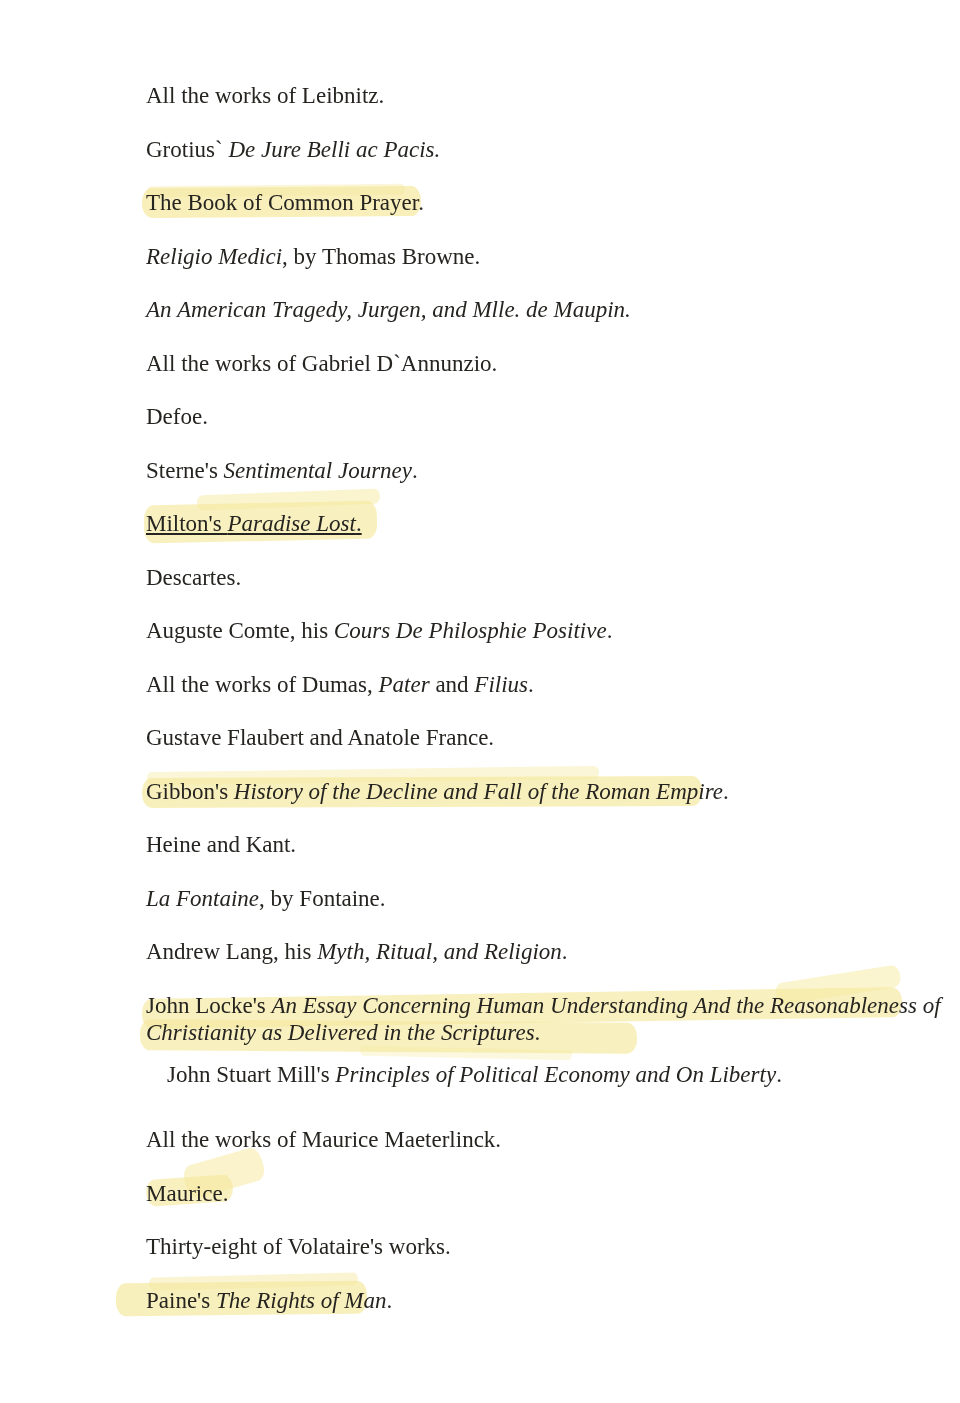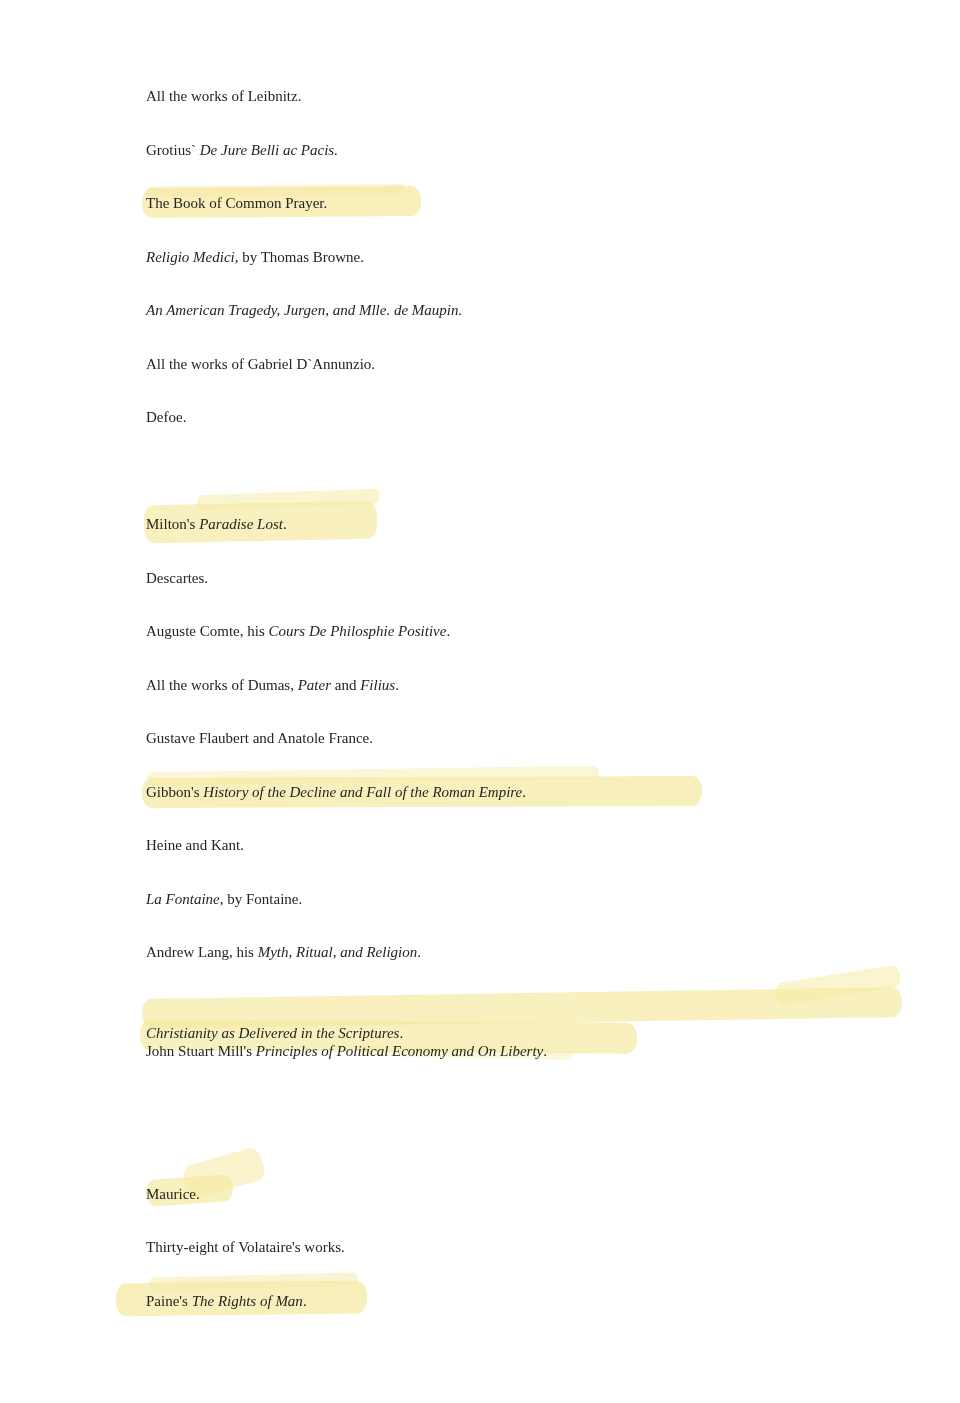--- a/index.html
+++ b/index.html
@@ -30,21 +30,21 @@
     border-radius: 10px / 14px;
   }
   #lines-root {
     position: absolute;
     inset: 0;
     z-index: 2;
   }
   .line {
     position: absolute;
     left: 146px;
-    font-size: 15px;
+    font-size: 23px;
     line-height: 30px;
     white-space: pre;
     color: var(--text-color, #262420);
   }
   .it { font-style: italic; }
   .rm { font-style: normal; }
 </style>
 </head>
 <body>
 
@@ -66,28 +66,31 @@
       <div class="hl" style="left: 149px; top: 1275px; width: 209px; height: 13px; transform: rotate(-1.4deg); opacity: 0.48;"></div>
     </div>
   <div id="lines-root">
       <div class="line" style="top: 81px;"><span class="rm">All the works of Leibnitz.</span></div>
       <div class="line" style="top: 135px;"><span class="rm">Grotius` </span><span class="it">De Jure Belli ac Pacis.</span></div>
       <div class="line" style="top: 188px;"><span class="rm">The Book of Common Prayer.</span></div>
       <div class="line" style="top: 242px;"><span class="it">Religio Medici</span><span class="rm">, by Thomas Browne.</span></div>
       <div class="line" style="top: 295px;"><span class="it">An American Tragedy, Jurgen, and Mlle. de Maupin.</span></div>
       <div class="line" style="top: 349px;"><span class="rm">All the works of Gabriel D`Annunzio.</span></div>
       <div class="line" style="top: 402px;"><span class="rm">Defoe.</span></div>
-      <div class="line" style="top: 509px;"><span class="rm">Milton's </span><span class="it">Paradise Lost</span><span class="rm">.</span></div>
+      <div class="line" style="top: 456px;"><span class="rm">Sterne's </span><span class="it">Sentimental Journey</span><span class="rm">.</span></div>
+      <div class="line" style="top: 509px; text-decoration: underline;"><span class="rm">Milton's </span><span class="it">Paradise Lost</span><span class="rm">.</span></div>
       <div class="line" style="top: 563px; text-align: right;"><span class="rm">Descartes.</span></div>
       <div class="line" style="top: 616px;"><span class="rm">Auguste Comte, his </span><span class="it">Cours De Philosphie Positive</span><span class="rm">.</span></div>
       <div class="line" style="top: 670px;"><span class="rm">All the works of Dumas, </span><span class="it">Pater</span><span class="rm"> and </span><span class="it">Filius</span><span class="rm">.</span></div>
       <div class="line" style="top: 723px;"><span class="rm">Gustave Flaubert and Anatole France.</span></div>
       <div class="line" style="top: 777px;"><span class="rm">Gibbon's </span><span class="it">History of the Decline and Fall of the Roman Empire</span><span class="rm">.</span></div>
       <div class="line" style="top: 830px;"><span class="rm">Heine and Kant.</span></div>
       <div class="line" style="top: 884px;"><span class="it">La Fontaine</span><span class="rm">, by Fontaine.</span></div>
       <div class="line" style="top: 937px;"><span class="rm">Andrew Lang, his </span><span class="it">Myth, Ritual, and Religion</span><span class="rm">.</span></div>
+      <div class="line" style="top: 991px;"><span class="rm">John Locke's </span><span class="it">An Essay Concerning Human Understanding And the Reasonableness of</span></div>
       <div class="line" style="top: 1018px;"><span class="it">Christianity as Delivered in the Scriptures</span><span class="rm">.</span></div>
-      <div class="line" style="top: 1036px;"><span class="rm">John Stuart Mill's </span><span class="it">Principles of Political Economy and On Liberty</span><span class="rm">.</span></div>
+      <div class="line" style="top: 1060px; margin-left: 21px;"><span class="rm">John Stuart Mill's </span><span class="it">Principles of Political Economy and On Liberty</span><span class="rm">.</span></div>
+      <div class="line" style="top: 1125px;"><span class="rm">All the works of Maurice Maeterlinck.</span></div>
       <div class="line" style="top: 1179px;"><span class="rm">Maurice.</span></div>
       <div class="line" style="top: 1232px;"><span class="rm">Thirty-eight of Volataire's works.</span></div>
       <div class="line" style="top: 1286px;"><span class="rm">Paine's </span><span class="it">The Rights of Man</span><span class="rm">.</span></div>
     </div>
 </div>
 
 </body></html>

